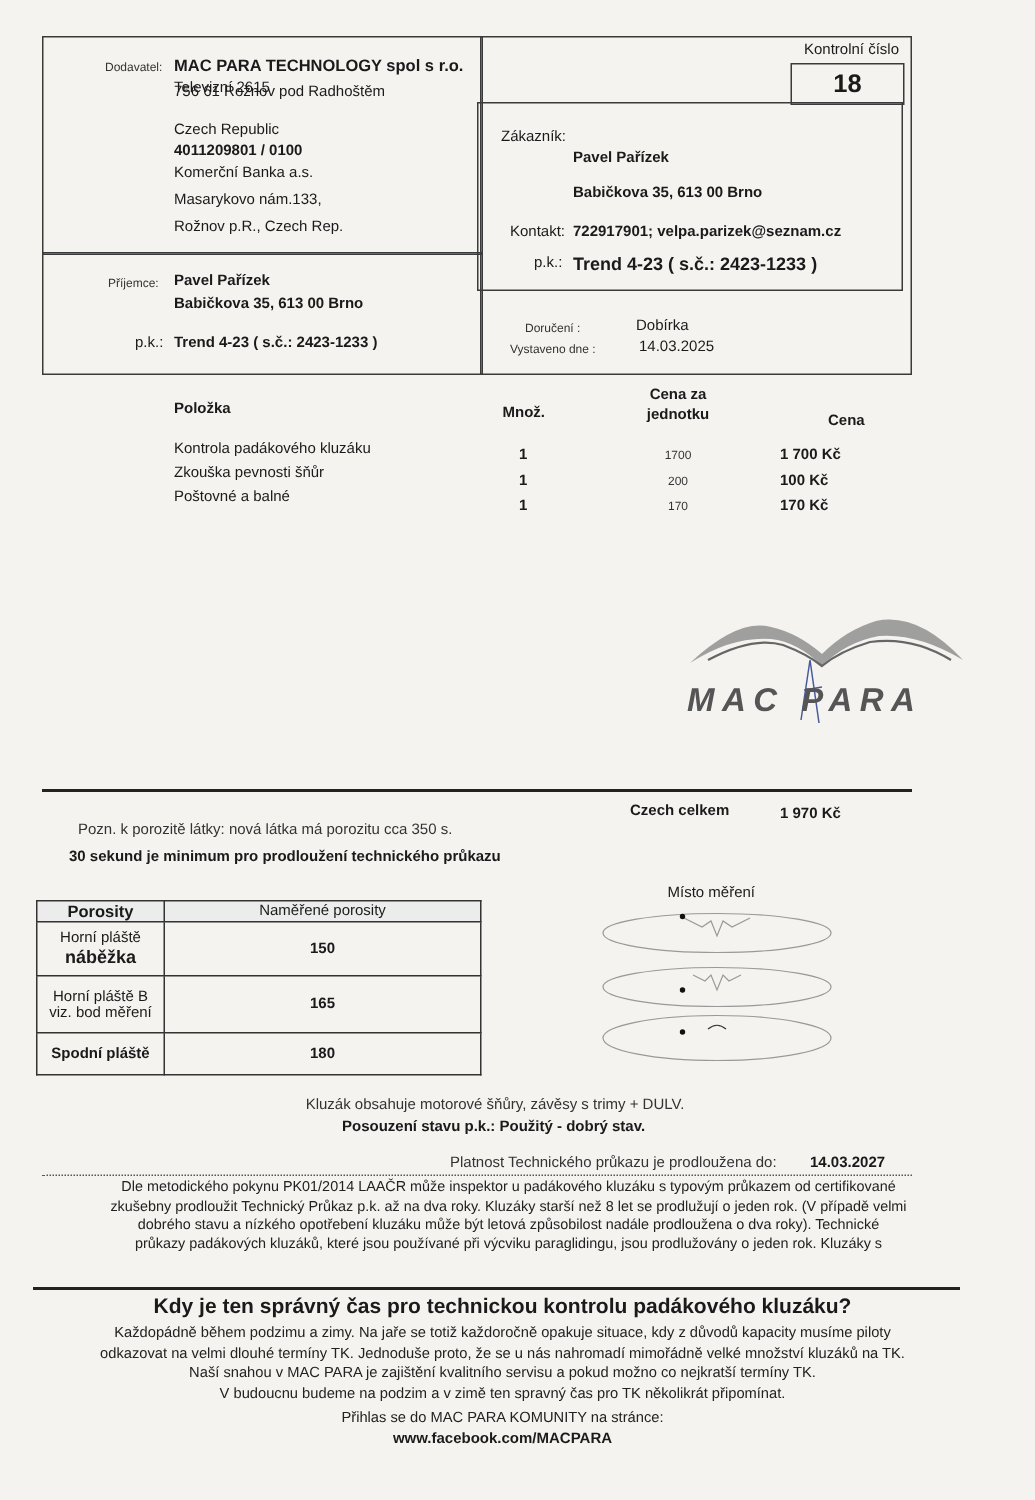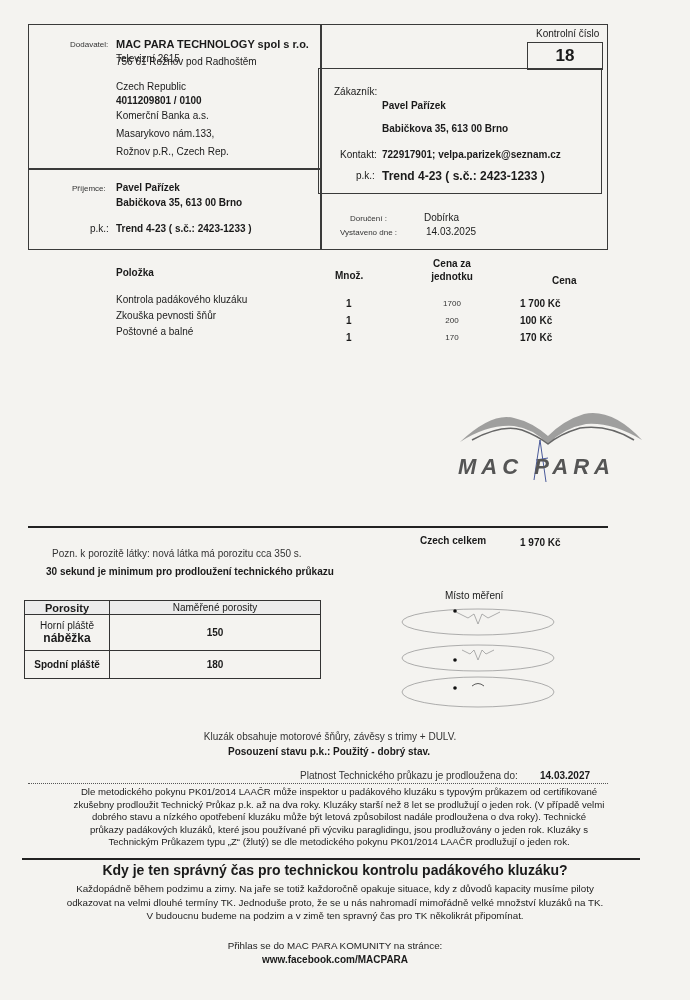--- a/index.html
+++ b/index.html
@@ -106,20 +106,27 @@
     <td style="width:84px;font-weight:bold;font-size:11px;">Porosity</td>
     <td>Naměřené porosity</td>
   </tr>
   <tr style="height:36px;">
     <td>
       <div>Horní pláště</div>
       <div style="font-weight:bold;font-size:12px;">náběžka</div>
     </td>
     <td style="font-weight:bold;">150</td>
   </tr>
+  <tr style="height:38px;">
+    <td>
+      <div>Horní pláště B</div>
+      <div>viz. bod měření</div>
+    </td>
+    <td style="font-weight:bold;">165</td>
+  </tr>
   <tr style="height:28px;">
     <td style="font-weight:bold;">Spodní pláště</td>
     <td style="font-weight:bold;">180</td>
   </tr>
 </tbody>
   </table>
 
 <div class="abs t10" style="left:445px;top:590px;">Místo měření</div>
 <svg class="abs" style="left:398px;top:604px;" width="160" height="108" viewBox="0 0 160 108">
   <g fill="none" stroke="#999" stroke-width="0.8">
@@ -143,24 +150,24 @@
 <div class="abs t10 b" style="left:228px;top:746px;">Posouzení stavu p.k.: Použitý - dobrý stav.</div>
 <div class="hr" style="left:28px;top:783px;width:580px;border-top:1px dotted #555;"></div>
 <div class="abs t10" style="left:300px;top:770px;color:#333;">Platnost Technického průkazu je prodloužena do:</div>
 <div class="abs t10 b" style="left:540px;top:770px;">14.03.2027</div>
 
 <div class="abs center" style="left:24px;top:786px;width:630px;font-size:9.6px;line-height:12.6px;color:#222;">
   <div>Dle metodického pokynu PK01/2014 LAAČR může inspektor u padákového kluzáku s typovým průkazem od certifikované</div>
   <div>zkušebny prodloužit Technický Průkaz p.k. až na dva roky. Kluzáky starší než 8 let se prodlužují o jeden rok. (V případě velmi</div>
   <div>dobrého stavu a nízkého opotřebení kluzáku může být letová způsobilost nadále prodloužena o dva roky).       Technické</div>
   <div>průkazy padákových kluzáků, které jsou používané při výcviku paraglidingu, jsou prodlužovány o jeden rok. Kluzáky s</div>
-  <div>Technickým Průkazem typu „Z“ (žlutý) se dle metodického pokynu PK01/2014 LAAČR prodlužují o jeden rok.</div>
 </div>
 <div class="hr" style="left:22px;top:858px;width:618px;border-top-width:2px;"></div>
 
 <div class="abs center b" style="left:20px;top:862px;width:630px;font-size:14px;">Kdy je ten správný čas pro technickou kontrolu padákového kluzáku?</div>
 <div class="abs center" style="left:20px;top:882px;width:630px;font-size:9.8px;line-height:13.5px;color:#222;">
   <div>Každopádně během podzimu a zimy. Na jaře se totiž každoročně opakuje situace, kdy z důvodů kapacity musíme piloty</div>
   <div>odkazovat na velmi dlouhé termíny TK. Jednoduše proto, že se u nás nahromadí mimořádně velké množství kluzáků na TK.</div>
+  <div>Naší snahou v MAC PARA je zajištění kvalitního servisu a pokud možno co nejkratší termíny TK.</div>
   <div>V budoucnu budeme na podzim a v zimě ten spravný čas pro TK několikrát připomínat.</div>
 </div>
 <div class="abs center" style="left:20px;top:940px;width:630px;font-size:9.8px;color:#222;">Přihlas se do MAC PARA KOMUNITY na stránce:</div>
 <div class="abs center b" style="left:20px;top:954px;width:630px;font-size:10px;">www.facebook.com/MACPARA</div>
 
 </body></html>

